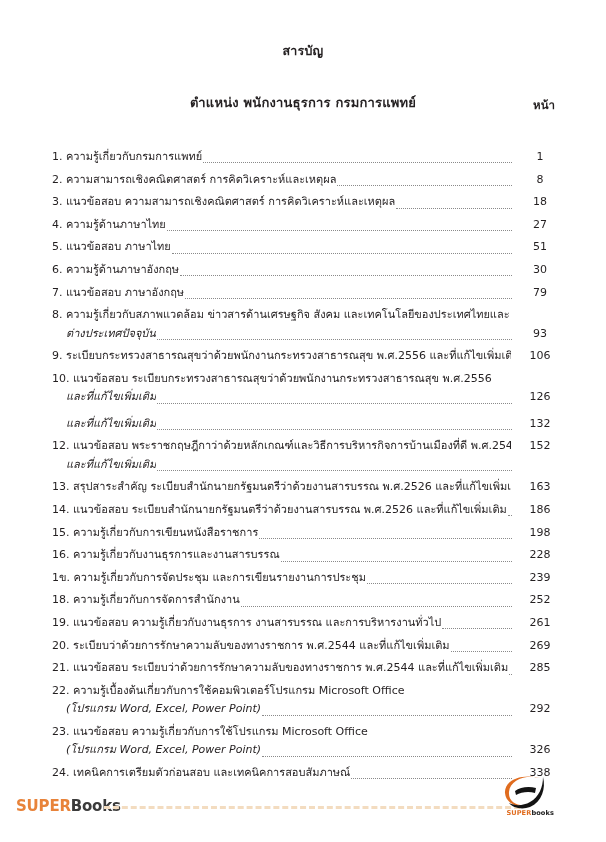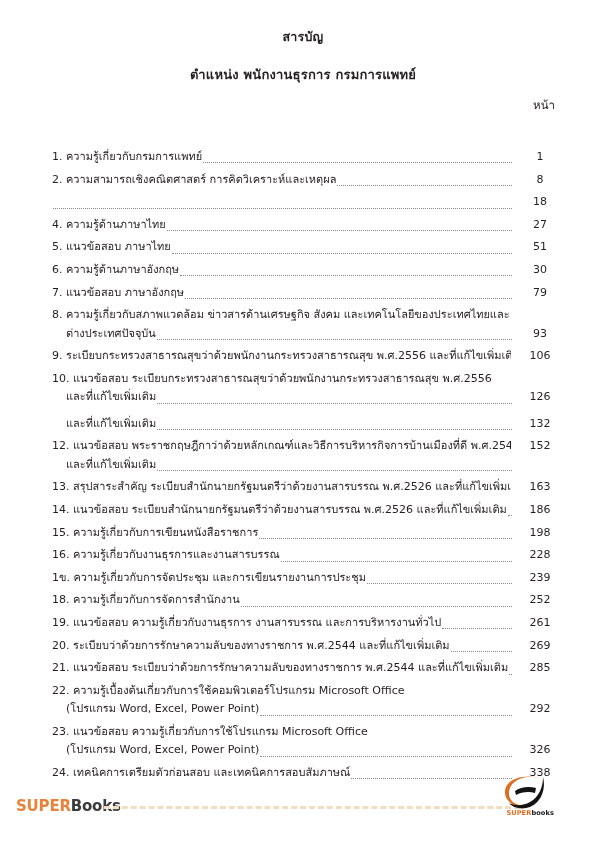--- a/index.html
+++ b/index.html
@@ -21,21 +21,21 @@
     inset: 0;
     background: #ffffff;
   }
 
   
   .doc-title {
     text-align: center;
     font-size: 12.5px;
     font-weight: 700;
     letter-spacing: .2px;
-    margin: 2px;
+    margin: 16px;
     padding-top: 27px;
     line-height: 1.25;
   }
   .doc-subtitle {
     text-align: center;
     font-size: 13px;
     font-weight: 700;
     letter-spacing: .2px;
     margin: 0;
     padding-top: 20px;
@@ -48,21 +48,21 @@
     top: 96px;
     left: 0;
     right: 0;
     height: 16px;
   }
   .page-col-head span {
     position: absolute;
     right: 51px;
     top: 0;
     font-size: 11.5px;
-    font-weight: 400;
+    font-weight: 700;
   }
 
   
   .toc {
     position: absolute;
     top: 120px;
     left: 52px;
     right: 46px;
     margin-top: 28px;
   }
@@ -71,20 +71,21 @@
   }
   .toc-line {
     display: flex;
     align-items: flex-end;
     font-size: 11px;
     line-height: 18.4px;
     white-space: nowrap;
   }
   .toc-line.indented .e-text {
     padding-left: 14px;
+    font-style: italic;
   }
   .e-text {
     flex: 0 1 auto;
     overflow: hidden;
     text-overflow: clip;
   }
   .e-dots {
     flex: 1 1 auto;
     min-width: 0;
     margin: 0 2px 3px 1px;
@@ -173,20 +174,21 @@
       </div>
       <div class="toc-entry">
         <div class="toc-line">
           <span class="e-text">2. ความสามารถเชิงคณิตศาสตร์ การคิดวิเคราะห์และเหตุผล</span>
           <span class="e-dots"></span>
           <span class="e-page">8</span>
         </div>
       </div>
       <div class="toc-entry">
         <div class="toc-line">
+          <span class="e-text">3. แนวข้อสอบ ความสามารถเชิงคณิตศาสตร์ การคิดวิเคราะห์และเหตุผล</span>
           <span class="e-dots"></span>
           <span class="e-page">18</span>
         </div>
       </div>
       <div class="toc-entry">
         <div class="toc-line">
           <span class="e-text">4. ความรู้ด้านภาษาไทย</span>
           <span class="e-dots"></span>
           <span class="e-page">27</span>
         </div>

